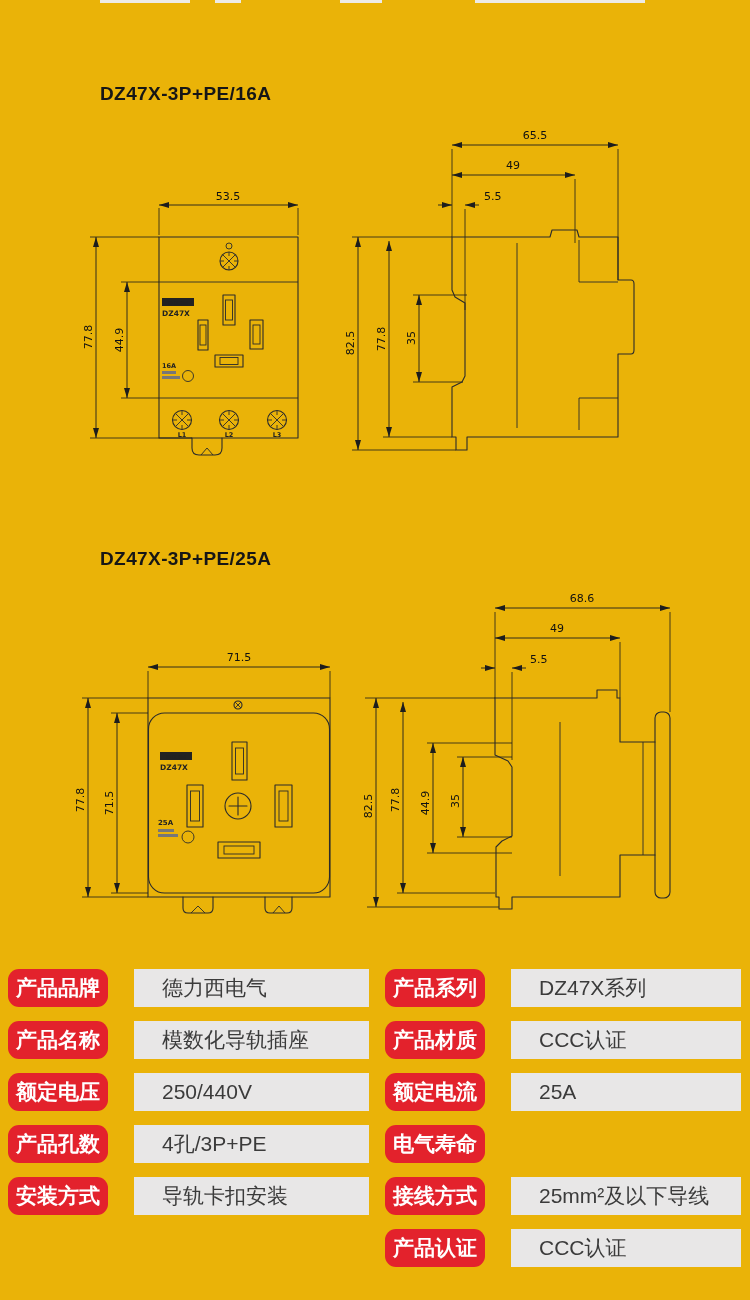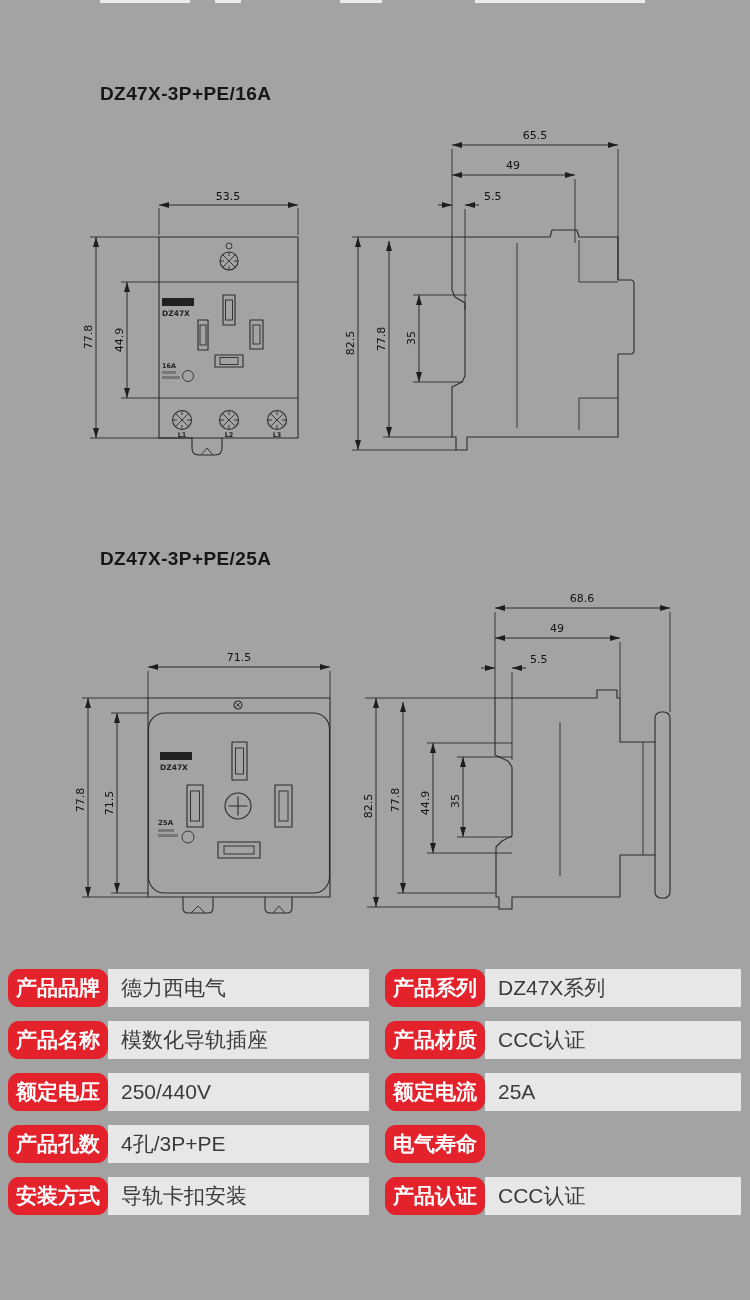--- a/index.html
+++ b/index.html
@@ -1,36 +1,36 @@
 <!DOCTYPE html>
 <html><head>
 <meta charset="utf-8">
 <style>
   html,body{margin:0;padding:0;background:#ffffff;}
-  .page{position:relative;width:750px;height:1300px;background:#a3a3a3;overflow:hidden;
+  .page{position:relative;width:750px;height:1300px;background:#eab308;overflow:hidden;
         font-family:"Liberation Sans","DejaVu Sans",sans-serif;}
   .crop-strip{position:absolute;top:0;left:0;width:750px;height:5px;}
   .crop-strip span{position:absolute;top:0;height:3px;background:#edebe7;display:block;}
   .sec-title{position:absolute;font-size:19px;font-weight:700;color:#161616;letter-spacing:.4px;}
   svg{position:absolute;overflow:visible;}
   .out{fill:none;stroke:#2b2b2b;stroke-width:1.1;stroke-linejoin:round;stroke-linecap:round;}
   .thin{fill:none;stroke:#2b2b2b;stroke-width:0.9;}
   .dim{stroke:#1d1d1d;stroke-width:0.9;fill:none;}
   .ext{stroke:#1d1d1d;stroke-width:0.8;fill:none;}
   .dt{font-family:"DejaVu Sans","Liberation Sans",sans-serif;font-size:11px;fill:#111;}
   .ft{font-family:"DejaVu Sans","Liberation Sans",sans-serif;fill:#222;font-weight:bold;}
   .spec{position:absolute;left:0;top:969px;width:750px;}
   .spec-col{position:absolute;top:0;display:flex;flex-direction:column;gap:14px;}
   .spec-col.left{left:8px;width:361px;}
   .spec-col.right{left:385px;width:356px;}
   .spec-row{display:flex;height:38px;}
   .spec-label{width:100px;flex:0 0 100px;background:#e3222c;color:#ffffff;font-size:21px;font-weight:600;
               display:flex;align-items:center;justify-content:center;letter-spacing:0;border-radius:11px;}
   .spec-value{flex:1;background:#e8e7e7;color:#3b3b3b;font-size:21px;display:flex;align-items:center;
-              padding-left:13px;}
+              padding-left:28px;margin-left:26px;}
 </style>
 </head>
 <body>
 
 <div class="page">
 
   <div class="crop-strip">
     <span style="left:100px;width:90px"></span>
     <span style="left:215px;width:26px"></span>
     <span style="left:340px;width:42px"></span>
@@ -318,19 +318,23 @@
         <div class="spec-value">CCC认证</div>
       </div>
       <div class="spec-row">
         <div class="spec-label">额定电流</div>
         <div class="spec-value">25A</div>
       </div>
       <div class="spec-row">
         <div class="spec-label">电气寿命</div>
       </div>
       <div class="spec-row">
+        <div class="spec-label">接线方式</div>
+        <div class="spec-value">25mm²及以下导线</div>
+      </div>
+      <div class="spec-row">
         <div class="spec-label">产品认证</div>
         <div class="spec-value">CCC认证</div>
       </div>
     </div>
   </div>
 
 </div>
 
 </body></html>

